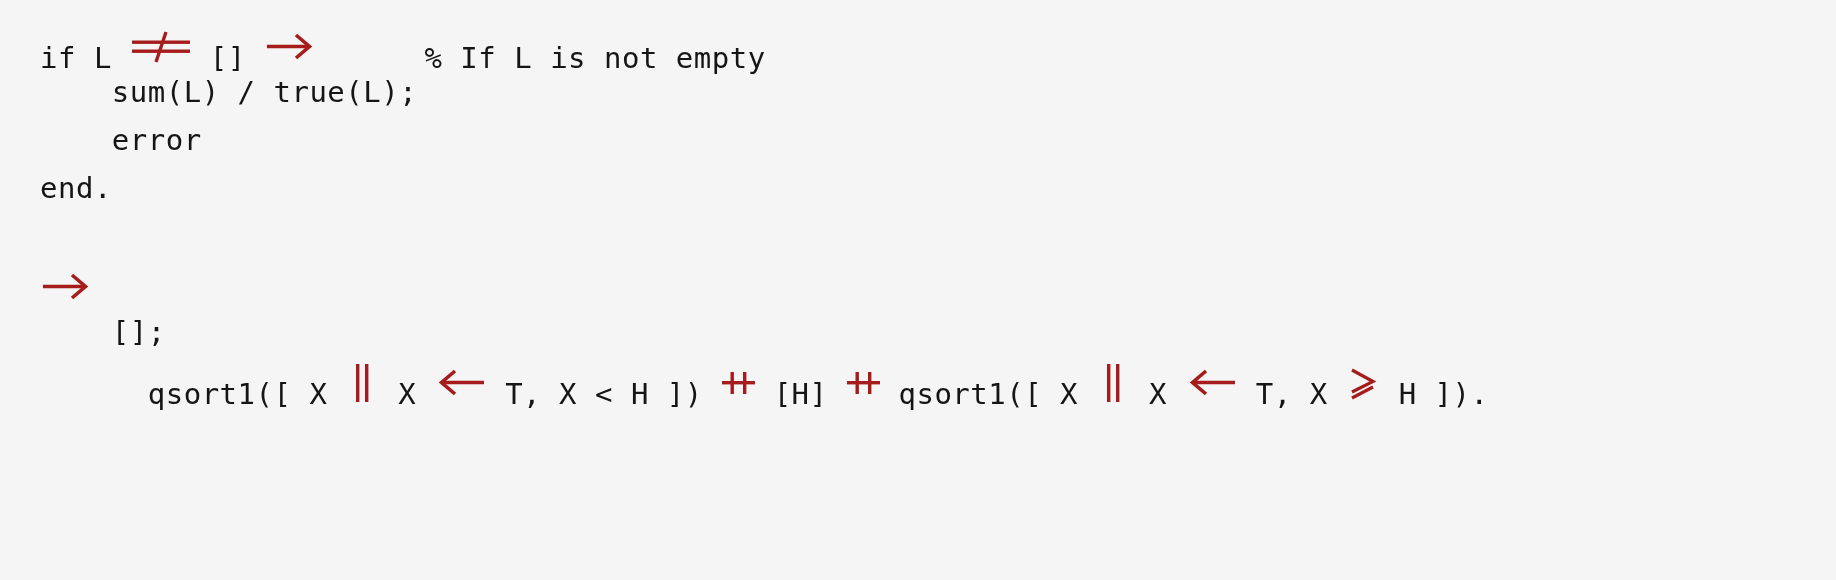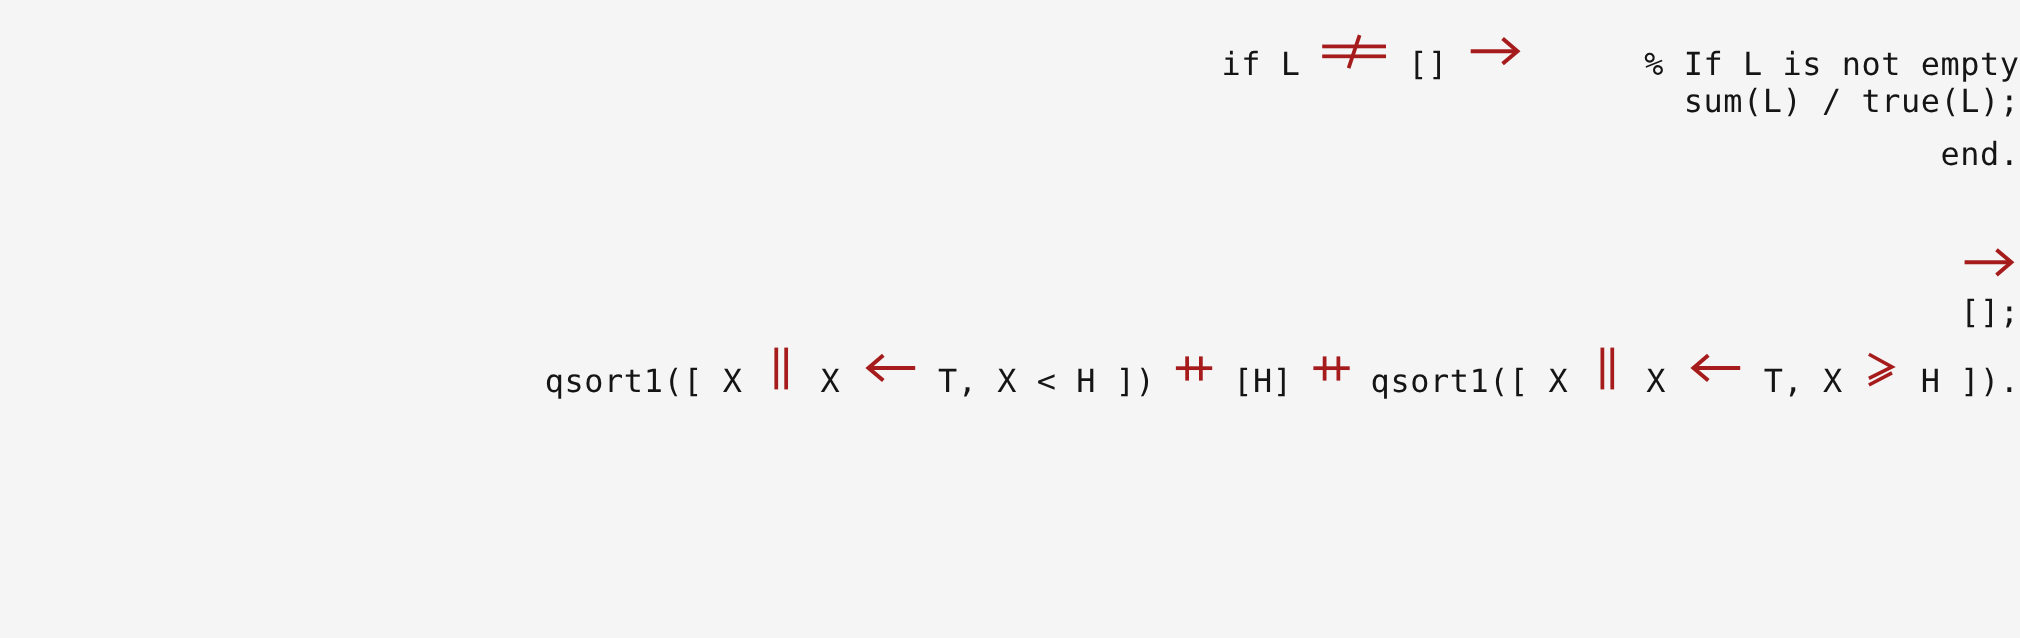--- a/index.html
+++ b/index.html
@@ -13,21 +13,20 @@
     font-family: "DejaVu Sans Mono", "Liberation Mono", monospace;
     overflow: hidden;
   }
   #code-block {
     position: relative;
     padding: 20px 0 0 40px;
     box-sizing: border-box;
     width: 1836px;
     height: 580px;
     background: #f5f5f5;
-    text-align: right;
   }
   .code-line {
     height: 48px;
     line-height: 48px;
     white-space: pre;
     font-size: 29px;
     letter-spacing: 0.5px;
     color: #151515;
     font-family: "DejaVu Sans Mono", "Liberation Mono", monospace;
     display: block;
@@ -69,20 +68,21 @@
 <div id="code-block" style="background: rgb(245, 245, 245);">
     <div class="code-line"><span class="tok plain">if L </span><span class="lig lig-neq"><svg width="62" height="48" viewBox="0 0 62 48">
           <rect x="2" y="20.5" width="58" height="3.4" fill="#a61c1c"></rect>
           <rect x="2" y="29.5" width="58" height="3.4" fill="#a61c1c"></rect>
           <path d="M36 12 L26 42" stroke="#a61c1c" stroke-width="3.4" stroke-linecap="butt"></path>
         </svg></span><span class="tok plain"> [] </span><span class="lig lig-arrow"><svg width="53" height="48" viewBox="0 0 53 48">
           <path d="M3 26.5 L44 26.5" stroke="#a61c1c" stroke-width="3.6" stroke-linecap="butt"></path>
           <path d="M32 15 L45.5 26.5 L32 38" fill="none" stroke="#a61c1c" stroke-width="3.6" stroke-linecap="butt" stroke-linejoin="miter"></path>
         </svg></span><span class="tok plain">      % If L is not empty</span></div>
     <div class="code-line"><span class="tok plain">    sum(L) / true(L);</span></div>
+    <div class="code-line"><span class="tok plain">    error</span></div>
     <div class="code-line"><span class="tok plain">end.</span></div>
     <div class="code-line blank">&nbsp;</div>
     <div class="code-line"><span class="lig lig-arrow"><svg width="53" height="48" viewBox="0 0 53 48">
           <path d="M3 26.5 L44 26.5" stroke="#a61c1c" stroke-width="3.6" stroke-linecap="butt"></path>
           <path d="M32 15 L45.5 26.5 L32 38" fill="none" stroke="#a61c1c" stroke-width="3.6" stroke-linecap="butt" stroke-linejoin="miter"></path>
         </svg></span></div>
     <div class="code-line"><span class="tok plain">    [];</span></div>
     <div class="code-line"><span class="tok plain">      qsort1([ X </span><span class="lig lig-pipes"><svg width="35" height="48" viewBox="0 0 35 48">
           <rect x="11" y="8" width="3.4" height="38" fill="#a61c1c"></rect>
           <rect x="20" y="8" width="3.4" height="38" fill="#a61c1c"></rect>

